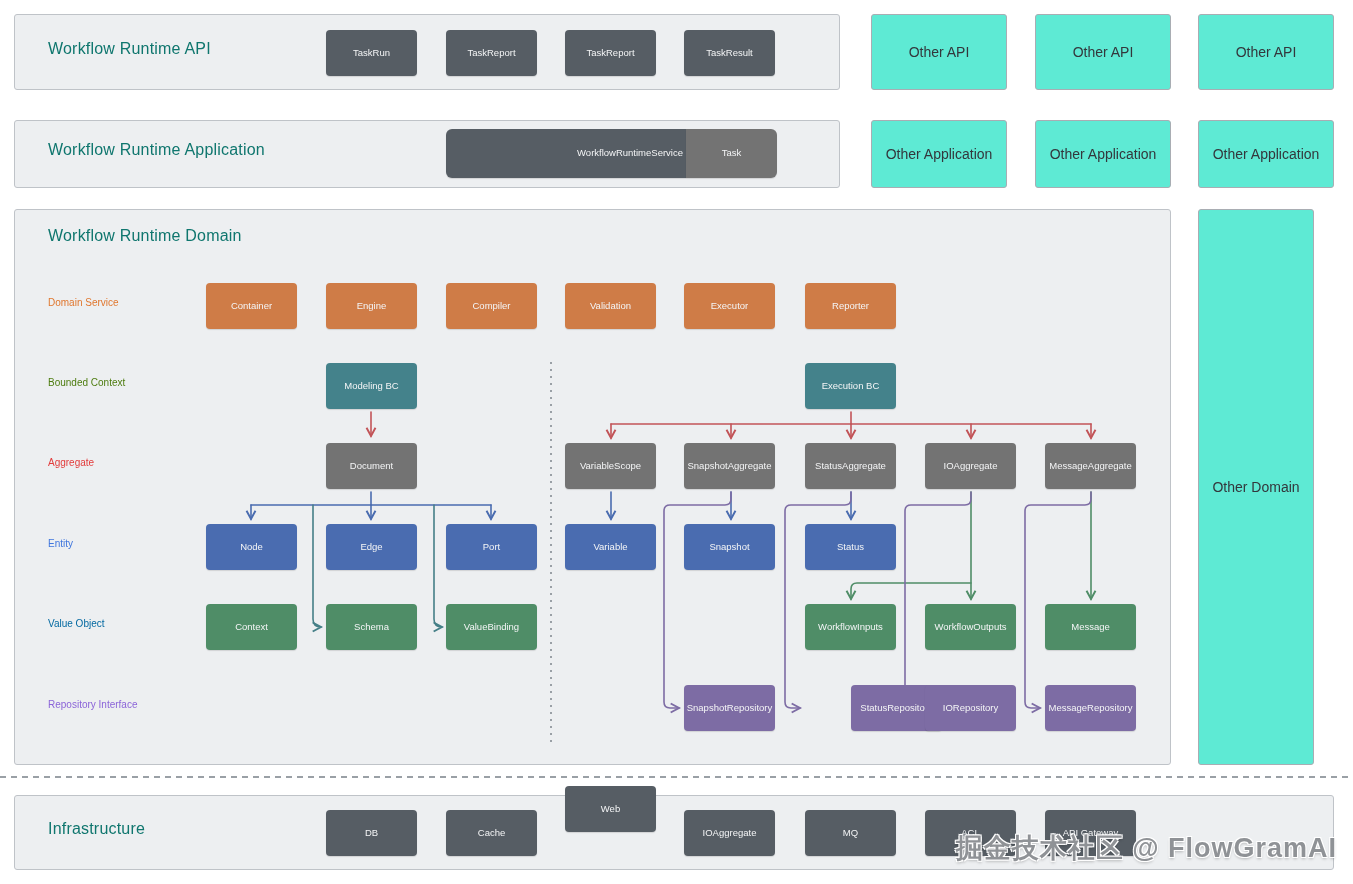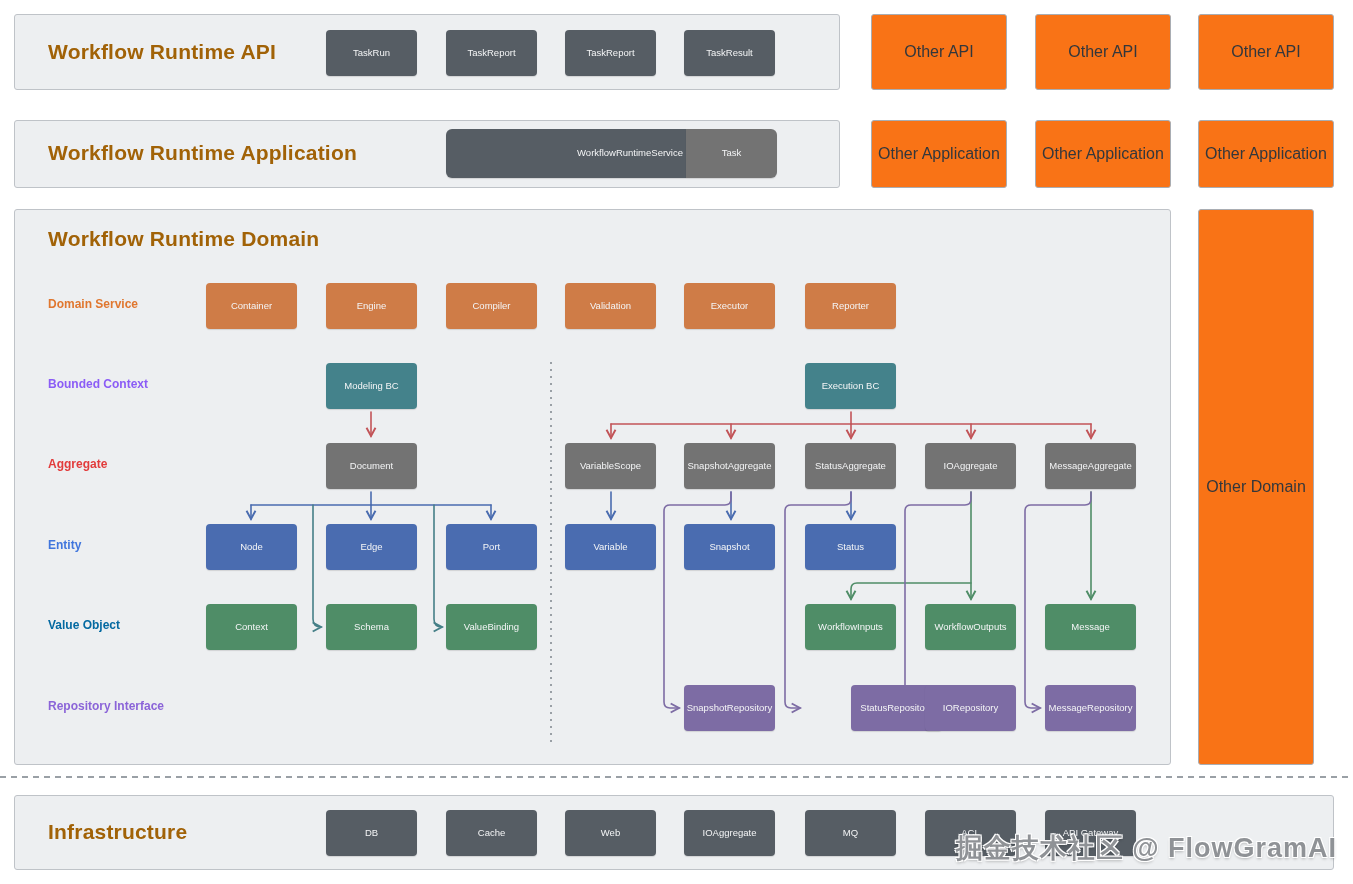--- a/index.html
+++ b/index.html
@@ -4,28 +4,28 @@
 <style>
   html,body{margin:0;padding:0;background:#fff;}
   .canvas{
     position:relative;width:1353px;height:884px;background:#ffffff;overflow:hidden;
     font-family:"Liberation Sans",sans-serif;
   }
   .panel{
     position:absolute;background:#edeff1;border:1px solid #bfc3c8;border-radius:3px;box-sizing:border-box;
   }
   .other-box{
-    position:absolute;background:#f97316;border:1px solid #a9adb3;border-radius:3px;box-sizing:border-box;
-    display:flex;align-items:center;justify-content:center;font-size:16px;color:#33373c;
+    position:absolute;background:#5eead4;border:1px solid #a9adb3;border-radius:3px;box-sizing:border-box;
+    display:flex;align-items:center;justify-content:center;font-size:14px;color:#33373c;
   }
   .layer-title{
-    position:absolute;font-size:21px;font-weight:700;color:#a16207;letter-spacing:.2px;
+    position:absolute;font-size:16px;font-weight:400;color:#0f766e;letter-spacing:.2px;
   }
-  .row-label{position:absolute;left:48px;font-size:12px;font-weight:700;}
-  .lbl-ds{color:#e0772f}.lbl-bc{color:#8b5cf6}.lbl-ag{color:#e23b3b}
+  .row-label{position:absolute;left:48px;font-size:10px;font-weight:400;}
+  .lbl-ds{color:#e0772f}.lbl-bc{color:#4d7c0f}.lbl-ag{color:#e23b3b}
   .lbl-en{color:#4076dd}.lbl-vo{color:#0369a1}.lbl-rp{color:#8b64d8}
   .chip{
     position:absolute;width:91px;height:46px;border-radius:4px;box-sizing:border-box;
     display:flex;align-items:center;justify-content:center;text-align:center;
     color:#f4f5f6;font-size:9.5px;line-height:1.1;padding:2px;
     box-shadow:0 1px 1px rgba(0,0,0,.12);z-index:3;
   }
   .dark{background:#565d64}
   .orange{background:#cf7c47}
   .teal{background:#44828b}
@@ -170,21 +170,21 @@
   <div class="chip green" style="left:925px;top:604px">WorkflowOutputs</div>
   <div class="chip green" style="left:1045px;top:604px">Message</div>
 
   <div class="chip purple" style="left:684px;top:685px">SnapshotRepository</div>
   <div class="chip purple" style="left:851px;top:685px">StatusRepository</div>
   <div class="chip purple" style="left:925px;top:685px">IORepository</div>
   <div class="chip purple" style="left:1045px;top:685px">MessageRepository</div>
 
   <div class="chip dark" style="left:326px;top:810px">DB</div>
   <div class="chip dark" style="left:446px;top:810px">Cache</div>
-  <div class="chip dark" style="left:565px;top:810px">Web</div>
+  <div class="chip dark" style="left:565px;top:786px">Web</div>
   <div class="chip dark" style="left:684px;top:810px">IOAggregate</div>
   <div class="chip dark" style="left:805px;top:810px">MQ</div>
   <div class="chip dark" style="left:925px;top:810px">ACL</div>
   <div class="chip dark" style="left:1045px;top:810px">API Gateway</div>
 
   <div class="watermark">掘金技术社区 @ FlowGramAI</div>
 
 </div>
 
 </body></html>

